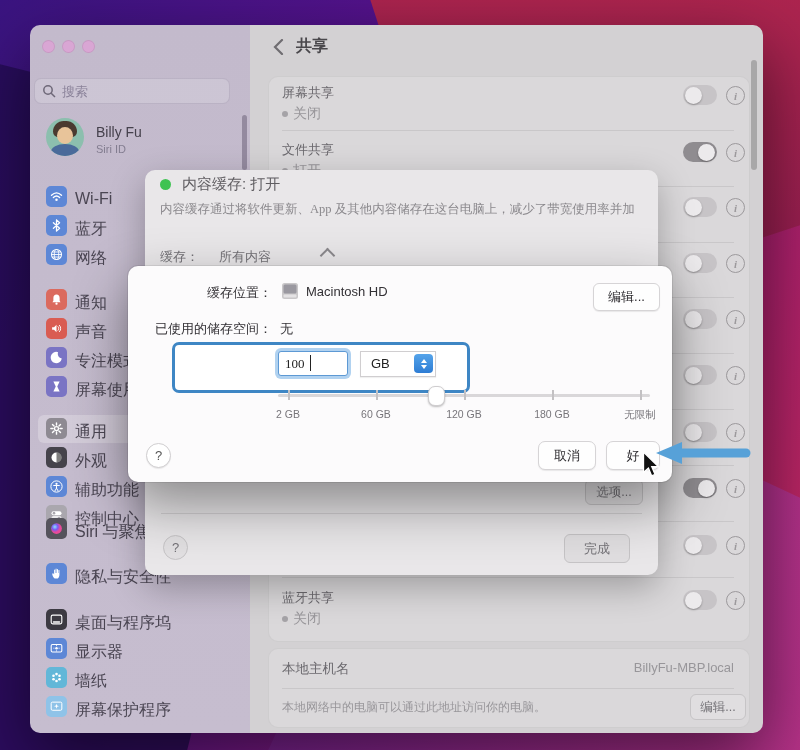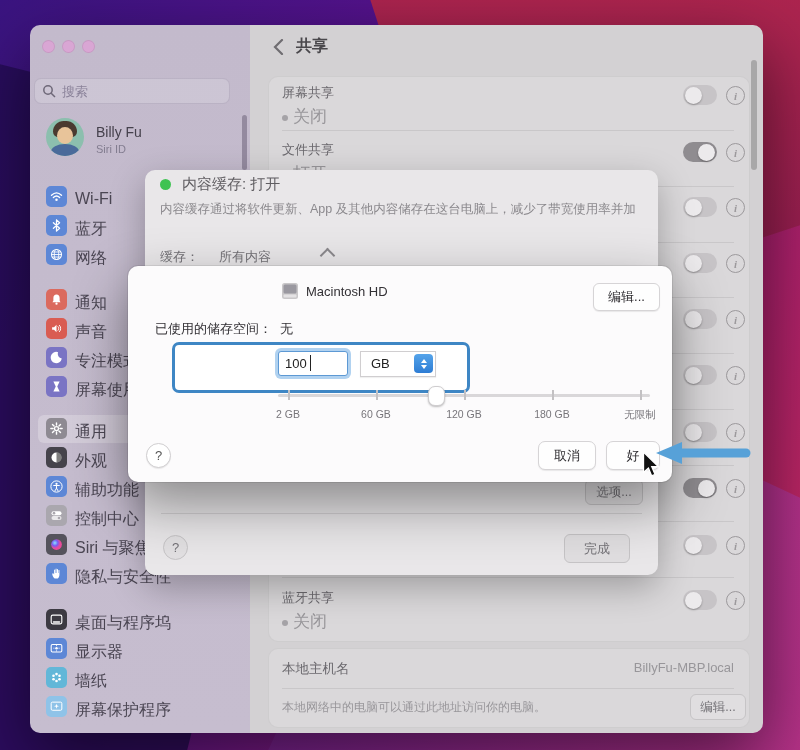--- a/index.html
+++ b/index.html
@@ -34,21 +34,21 @@
   .sb-item{position:absolute;left:38px;width:204px;height:28px;}
   .sb-item.selected{background:rgba(255,255,255,.24);border-radius:6px;}
   .sb-ic{position:absolute;left:8px;top:3px;width:21px;height:21px;border-radius:5px;display:flex;align-items:center;justify-content:center;}
   .sb-ic svg{width:15px;height:15px;}
   .sb-lb{position:absolute;left:37px;top:7px;font-size:16px;color:#4b4653;white-space:nowrap;text-align:right;}
   
   .back{left:272px;top:39px;width:12px;height:16px;}
   .ptitle{left:296px;top:36px;font-size:16px;font-weight:bold;color:#4a484c;}
   .card{background:#dad8da;border:1px solid rgba(0,0,0,.05);border-radius:10px;}
   .row-title{position:absolute;left:282px;font-size:13px;color:#6b696e;white-space:nowrap;}
-  .row-status{position:absolute;left:282px;font-size:17px;color:#98969a;white-space:nowrap;}
+  .row-status{position:absolute;left:282px;font-size:14px;color:#98969a;white-space:nowrap;}
   .sdot{display:inline-block;width:6px;height:6px;border-radius:50%;background:#a5a3a7;margin-right:5px;vertical-align:1px;}
   .divider{position:absolute;left:282px;width:452px;height:1px;background:#c9c7c9;}
   .toggle{position:absolute;left:683px;width:34px;height:20px;border-radius:10px;}
   .toggle.off{background:#c7c4c7;}
   .toggle.on{background:#8f8c90;}
   .knob{position:absolute;top:1.5px;width:17px;height:17px;border-radius:50%;background:#eceaec;box-shadow:0 1px 2px rgba(0,0,0,.3);}
   .off .knob{left:2px;} .on .knob{right:2px;}
   .info{position:absolute;left:726px;width:17px;height:17px;border:1.5px solid #9c999c;border-radius:50%;
     color:#9c999c;font:italic bold 11px "Liberation Serif",serif;display:flex;align-items:center;justify-content:center;}
   .rp-scroll{left:751px;top:60px;width:6px;height:110px;border-radius:3px;background:rgba(0,0,0,.2);}
@@ -70,21 +70,21 @@
   
   .dialog{left:128px;top:266px;width:544px;height:216px;border-radius:10px;background:#fcfbfc;
     box-shadow:0 0 0 1px rgba(0,0,0,.08),0 22px 55px rgba(0,0,0,.42);}
   .d-lb{position:absolute;font-size:13px;color:#333135;white-space:nowrap;text-align:right;}
   .d-val{position:absolute;font-size:13px;color:#333135;white-space:nowrap;}
   .d-btn{position:absolute;background:#fefefe;border:1px solid #d6d4d6;border-radius:6px;
     box-shadow:0 1px 1px rgba(0,0,0,.08);font-size:13px;color:#2e2c30;
     display:flex;align-items:center;justify-content:center;}
   .hl-box{left:172px;top:342px;width:292px;height:45px;border:3.5px solid #3e86c4;border-radius:7px;background:#fff;}
   .tf{left:278px;top:351px;width:68px;height:23px;border:1px solid #5d99d4;border-radius:3px;background:#fff;
-    box-shadow:0 0 0 3px rgba(100,165,225,.5);font-size:13px;color:#222;}
+    box-shadow:0 0 0 3px rgba(100,165,225,.5);font-size:13px;color:#222;font-family:Liberation Serif, serif;}
   .tf span{position:absolute;left:6px;top:4px;}
   .caret{position:absolute;left:31px;top:3px;width:1px;height:16px;background:#222;}
   .unit{left:340px;top:351px;width:74px;height:24px;border:1px solid #d0ced0;border-radius:0;background:#fff;
     box-shadow:0 1px 1px rgba(0,0,0,.06);margin-left:20px;}
   .unit .u-lb{position:absolute;left:10px;top:4px;font-size:13px;color:#222;}
   .stepper{position:absolute;right:2px;top:2px;width:19px;height:19px;border-radius:4px;
     background:linear-gradient(#55a4ea,#2e7dd4);display:flex;flex-direction:column;align-items:center;justify-content:center;gap:2px;}
   .tri-up{width:0;height:0;border-left:3.5px solid transparent;border-right:3.5px solid transparent;border-bottom:4.5px solid #fff;}
   .tri-dn{width:0;height:0;border-left:3.5px solid transparent;border-right:3.5px solid transparent;border-top:4.5px solid #fff;}
   .track{left:278px;top:394px;width:372px;height:3px;border-radius:2px;background:#d9d7d9;}
@@ -232,21 +232,21 @@
         <span class="sb-ic" style="background:#aaa7ae">
           <svg viewBox="0 0 24 24">
             <rect x="4" y="5" width="16" height="6.4" rx="3.2" fill="#fff"></rect>
             <circle cx="8" cy="8.2" r="2.1" fill="#aaa7ae"></circle>
             <rect x="4" y="12.8" width="16" height="6.4" rx="3.2" fill="#fff" opacity="0.75"></rect>
             <circle cx="16" cy="16" r="2.1" fill="#aaa7ae"></circle>
           </svg>
         </span>
         <span class="sb-lb">控制中心</span>
       </div>
-      <div class="sb-item" style="top: 531px; text-decoration: underline;">
+      <div class="sb-item" style="top: 515px; text-decoration: underline;">
         <span class="sb-ic" style="background:#55535c">
           <svg viewBox="0 0 24 24">
             <defs>
               <radialGradient id="sirig" cx="35%" cy="35%">
                 <stop offset="0%" stop-color="#8ae2ff"></stop>
                 <stop offset="55%" stop-color="#7a5cf0"></stop>
                 <stop offset="100%" stop-color="#e84a9a"></stop>
               </radialGradient>
             </defs>
             <circle cx="12" cy="12" r="8.6" fill="url(#sirig)"></circle>
@@ -400,30 +400,31 @@
   <div class="abs card" style="left:268px;top:648px;width:480px;height:78px;"></div>
   <div class="abs row-title" style="top:660px;font-size:13.5px;">本地主机名</div>
   <div class="abs host-val" style="left:auto;right:66px;top:660px;position:absolute;font-size:13px;color:#98969a;">BillyFu-MBP.local</div>
   <div class="abs divider" style="top:688px;"></div>
   <div class="abs row-status" style="top:699px;font-size:12px;">本地网络中的电脑可以通过此地址访问你的电脑。</div>
   <div class="abs gbtn" style="left:690px;top:694px;width:54px;height:24px;">编辑...</div>
 
   <div class="abs sheet"></div>
   <div class="abs sheet-dot"></div>
   <div class="abs sheet-title">内容缓存: 打开</div>
-  <div class="abs sheet-desc" style="top:201px;">内容缓存通过将软件更新、App 及其他内容储存在这台电脑上，减少了带宽使用率并加</div>
+  <div class="abs sheet-desc" style="top:201px;font-family:Liberation Serif, serif;">内容缓存通过将软件更新、App 及其他内容储存在这台电脑上，减少了带宽使用率并加</div>
   <div class="abs sheet-cache-lb">缓存：</div>
   <div class="abs sheet-cache-val">所有内容</div>
   <div class="abs chev"></div>
   <div class="abs gbtn" style="left:585px;top:479px;width:56px;height:24px;">选项...</div>
   <div class="abs sheet-div"></div>
   <div class="circ-btn" style="left:163px;top:535px;">?</div>
   <div class="abs gbtn" style="left:564px;top:534px;width:64px;height:27px;font-size:13px;">完成</div>
 
   <div class="abs dialog"></div>
+  <div class="d-lb" style="left:128px;top:284px;width:144px;">缓存位置：</div>
   <svg class="abs" style="left:280px;top:282px;" width="20" height="18" viewBox="0 0 20 18">
       <rect x="2" y="1" width="16" height="16" rx="2.5" fill="#c9c7c9"></rect>
       <rect x="3.5" y="2.5" width="13" height="9" rx="1.5" fill="#9a98a0"></rect>
       <rect x="3.5" y="12.5" width="13" height="3" rx="1" fill="#e4e2e4"></rect>
     </svg>
   <div class="d-val" style="left:306px;top:284px;">Macintosh HD</div>
   <div class="d-btn" style="left:593px;top:283px;width:65px;height:26px;">编辑...</div>
 
   <div class="d-lb" style="left:128px;top:320px;width:144px;">已使用的储存空间：</div>
   <div class="d-val" style="left:280px;top:320px;">无</div>

